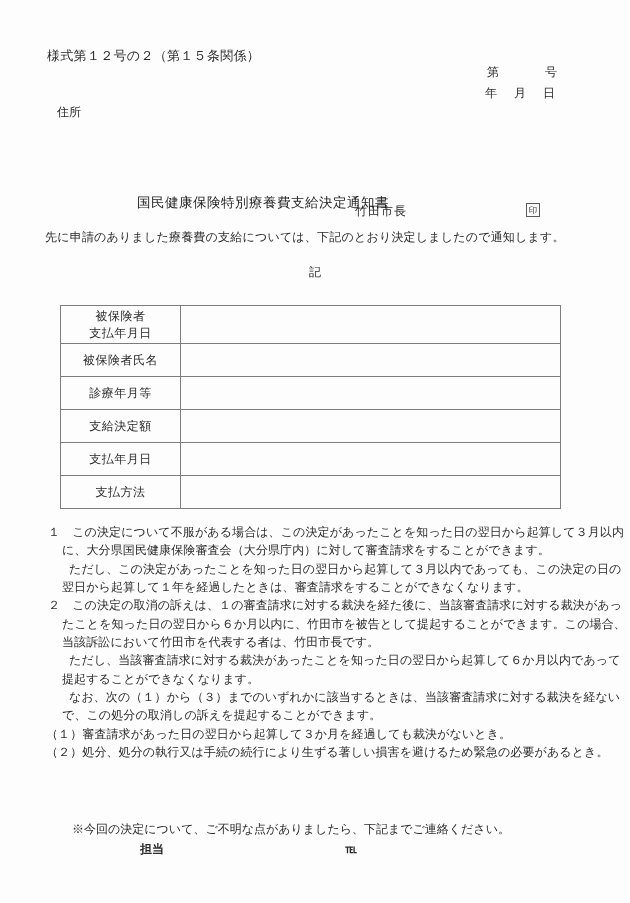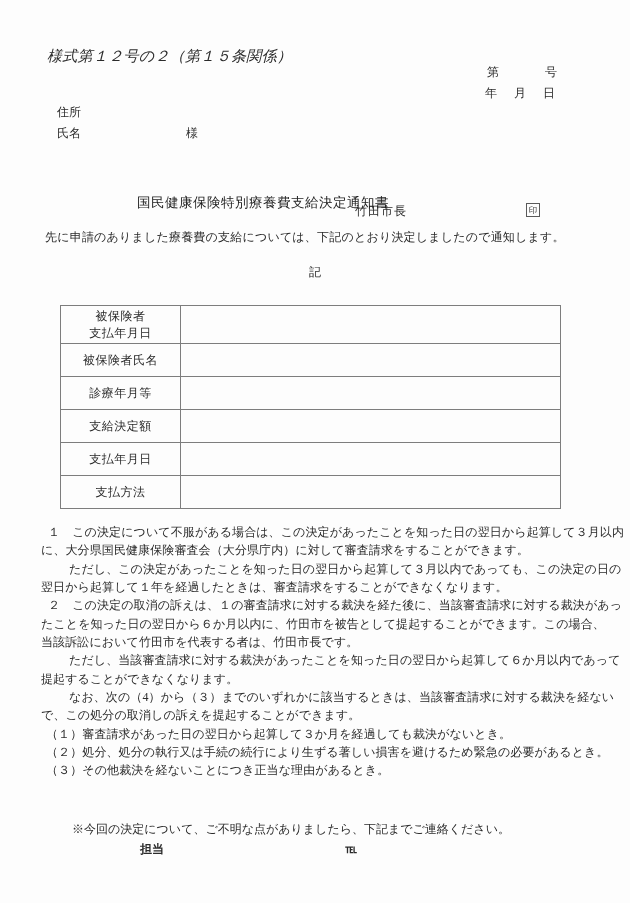--- a/index.html
+++ b/index.html
@@ -6,21 +6,21 @@
   .page {
     position:relative;
     width:630px; height:903px;
     margin:0 auto;
     background:#fdfdfd;
     font-family:"Liberation Serif","DejaVu Serif",serif;
     color:#2b2b2b;
     font-size:12px;
     overflow:hidden;
   }
-  .form-number { position:absolute; left:47px; top:47px; font-size:15px; letter-spacing:0.3px;font-style:italic; }
+  .form-number { position:absolute; left:47px; top:47px; font-size:13px; letter-spacing:0.3px; }
   .doc-number  { position:absolute; left:487px; top:64px; width:70px; display:flex; justify-content:space-between; }
   .doc-date    { position:absolute; left:485px; top:85px; width:70px; display:flex; justify-content:space-between; }
   .address     { position:absolute; left:57px; top:104px; }
   .name-row    { position:absolute; left:57px; top:125px; width:300px; }
   .name-row .honorific { position:absolute; left:129px; top:0; }
   .mayor-row   { position:absolute; left:0; top:156px; width:630px; height:16px;margin-top:47px; }
   .mayor-row .mayor { position:absolute; left:355px; letter-spacing:1px; }
   .mayor-row .seal  {
     position:absolute; left:526px; top:0;
     width:12px; height:12px; line-height:12px;
@@ -41,21 +41,21 @@
   .info-table td.cell-label {
     width:119px; text-align:center; vertical-align:middle;
     white-space:pre-line; letter-spacing:0.5px; line-height:17px;
   }
   .info-table td.cell-value { width:379px; background:#fdfdfd; }
   .info-table tr    td { height:32px; }
   .info-table tr.r1 td { height:37px; }
 
   .notes { position:absolute; left:0; top:523px; width:630px; line-height:18.35px; letter-spacing:0.1px; }
   .ln-num  { margin-left:48px; }
-  .ln-cont { margin-left:41px; }
+  .ln-cont { margin-left:62px; }
   .ln-ind  { margin-left:69px; }
   .ln-sub  { margin-left:46px; }
 
   .footer-note    { position:absolute; left:72px; top:821px; }
   .footer-contact { position:absolute; left:12px; top:841px; width:630px; height:18px;font-weight:bold; }
   .footer-contact .staff { position:absolute; left:128px; }
   .footer-contact .tel   { position:absolute; left:333px; }
 </style>
 </head>
 <body>
@@ -70,24 +70,20 @@
   </div>
 
   <div class="doc-date">
     <span>年</span>
     <span>月</span>
     <span>日</span>
   </div>
 
   <div class="address">住所</div>
 
-  <div class="name-row">
-    <span>氏名</span>
-    <span class="honorific">様</span>
-  </div>
 
   <div class="mayor-row">
     <span class="mayor">竹田市長</span>
     <span class="seal">印</span>
   </div>
 
   <div class="doc-title">国民健康保険特別療養費支給決定通知書</div>
 
   <div class="intro">先に申請のありました療養費の支給については、下記のとおり決定しましたので通知します。</div>
 
@@ -127,26 +123,25 @@
     <div class="ln-num">１　この決定について不服がある場合は、この決定があったことを知った日の翌日から起算して３月以内</div>
     <div class="ln-cont">に、大分県国民健康保険審査会（大分県庁内）に対して審査請求をすることができます。</div>
     <div class="ln-ind">ただし、この決定があったことを知った日の翌日から起算して３月以内であっても、この決定の日の</div>
     <div class="ln-cont">翌日から起算して１年を経過したときは、審査請求をすることができなくなります。</div>
 
     <div class="ln-num">２　この決定の取消の訴えは、１の審査請求に対する裁決を経た後に、当該審査請求に対する裁決があっ</div>
     <div class="ln-cont">たことを知った日の翌日から６か月以内に、竹田市を被告として提起することができます。この場合、</div>
     <div class="ln-cont">当該訴訟において竹田市を代表する者は、竹田市長です。</div>
     <div class="ln-ind">ただし、当該審査請求に対する裁決があったことを知った日の翌日から起算して６か月以内であって</div>
     <div class="ln-cont">提起することができなくなります。</div>
-    <div class="ln-ind">なお、次の（4）から（３）までのいずれかに該当するときは、当該審査請求に対する裁決を経ない</div>
+    <div class="ln-ind">なお、次の（１）から（３）までのいずれかに該当するときは、当該審査請求に対する裁決を経ない</div>
     <div class="ln-cont">で、この処分の取消しの訴えを提起することができます。</div>
 
     <div class="ln-sub">（１）審査請求があった日の翌日から起算して３か月を経過しても裁決がないとき。</div>
     <div class="ln-sub">（２）処分、処分の執行又は手続の続行により生ずる著しい損害を避けるため緊急の必要があるとき。</div>
-    <div class="ln-sub">（３）その他裁決を経ないことにつき正当な理由があるとき。</div>
   </div>
 
   <div class="footer-note">※今回の決定について、ご不明な点がありましたら、下記までご連絡ください。</div>
 
   <div class="footer-contact">
     <span class="staff">担当</span>
     <span class="tel">℡</span>
   </div>
 
 </div>

